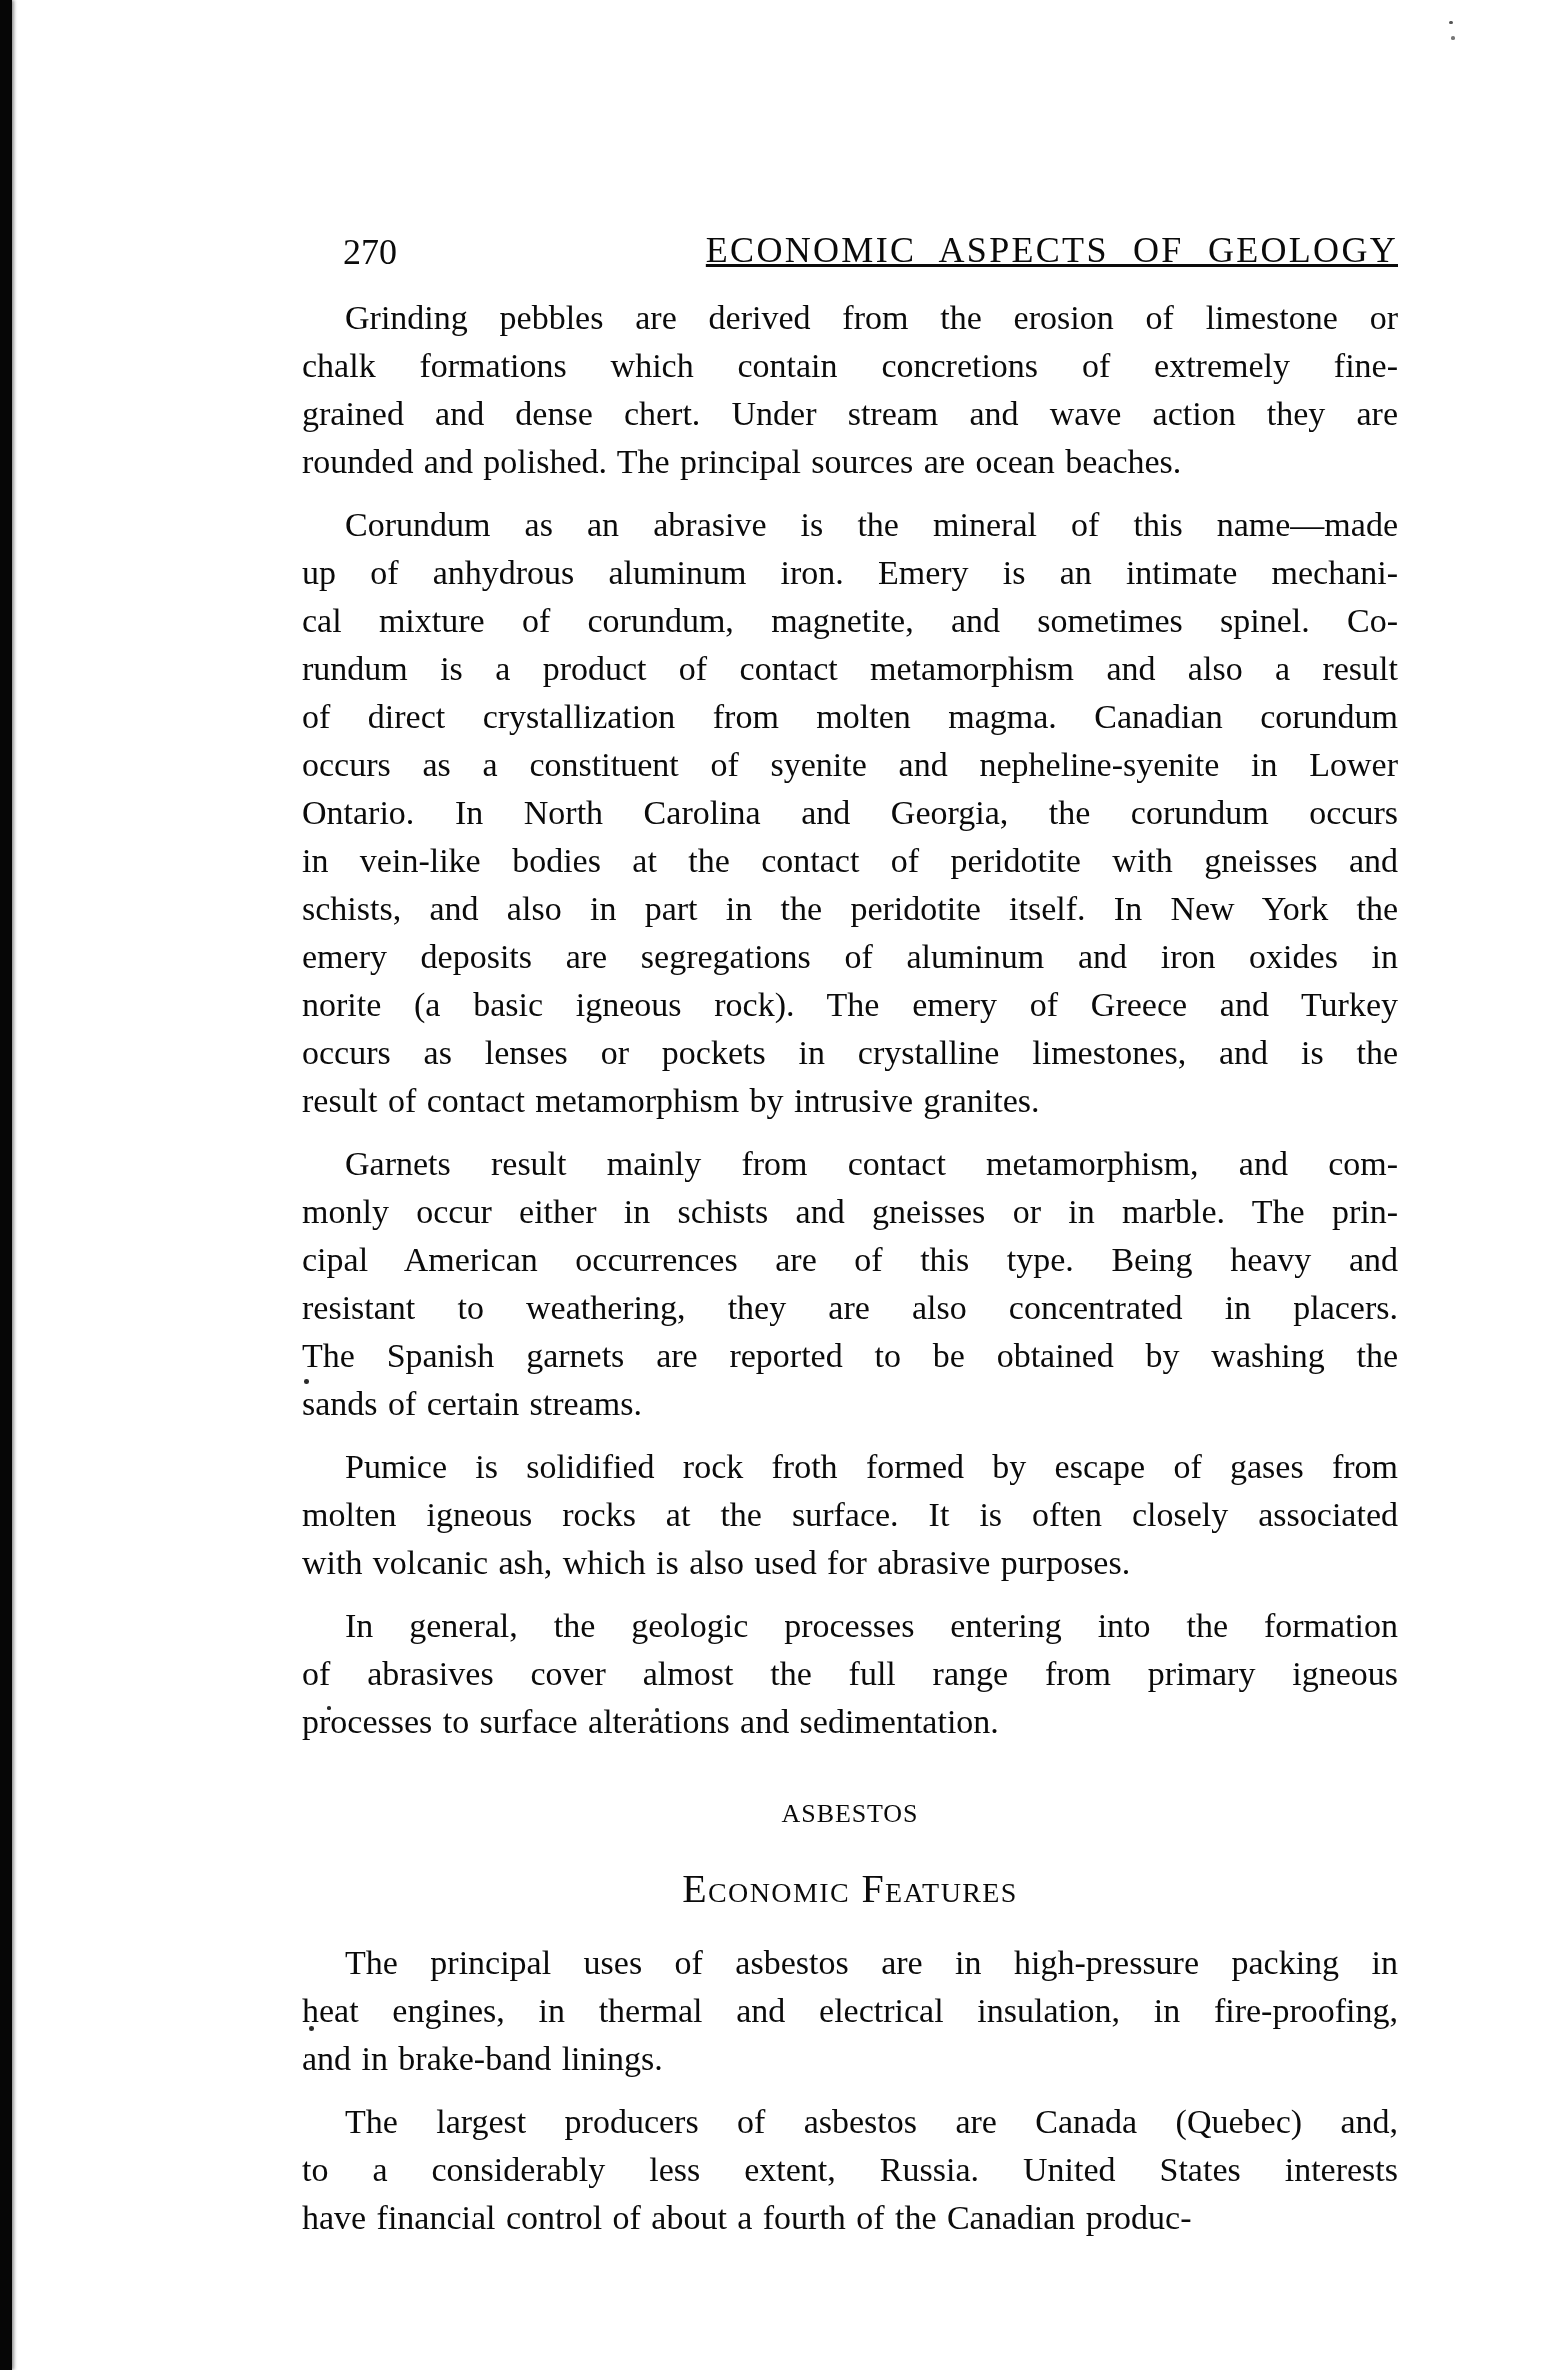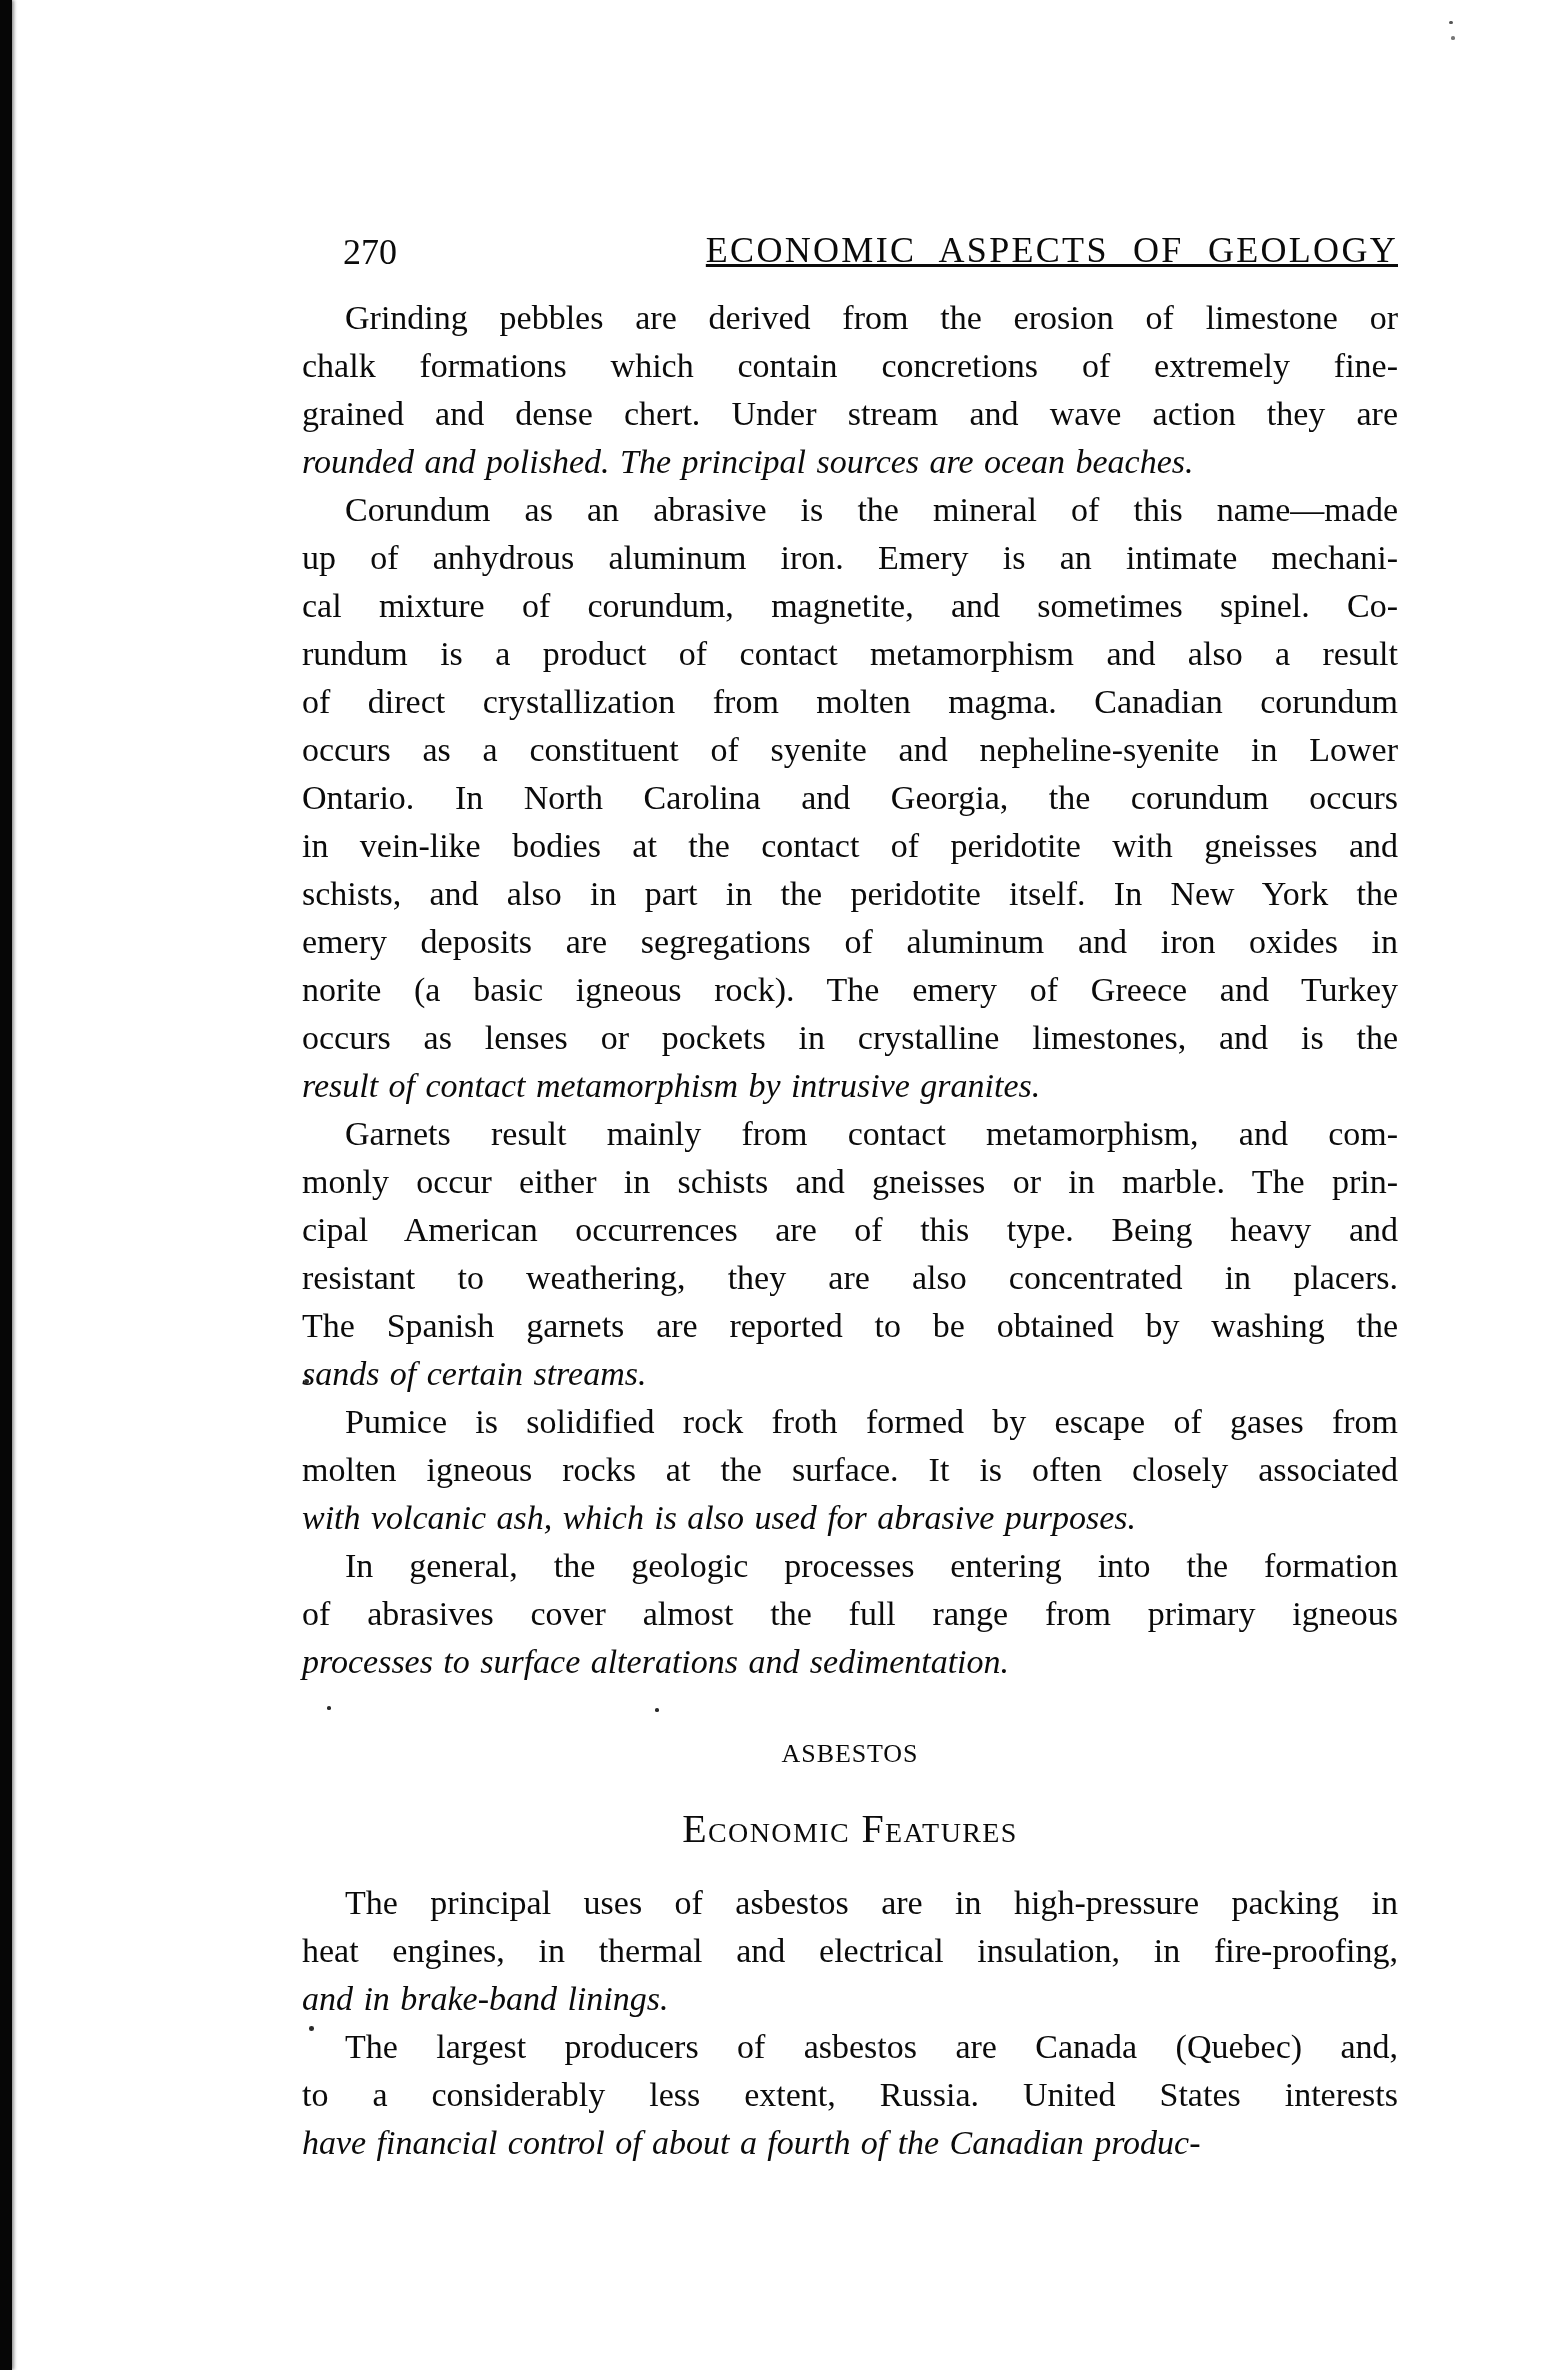--- a/index.html
+++ b/index.html
@@ -38,22 +38,22 @@
     text-decoration: underline;
   }
   .para { margin: 0; }
   .para .line {
     font-size: 34px;
     line-height: 48px;
     text-align: justify;
     text-align-last: justify;
     word-spacing: 1.9px;
   }
-  .para .line.first { text-indent: 43px; }
-  .para .line.last { text-align-last: left; font-style: italic; }
+  .para .line.first { text-indent: 43px; margin-top: 15px; }
+  .para .line.last { text-align-last: left; }
   .heading {
     font-size: 26px; line-height: 49px;
     text-align: center;
     letter-spacing: 0.9px;
     margin-top: 43px;
   }
   .subheading {
     font-size: 40px; line-height: 49px;
     font-variant: small-caps;
     text-align: center;

